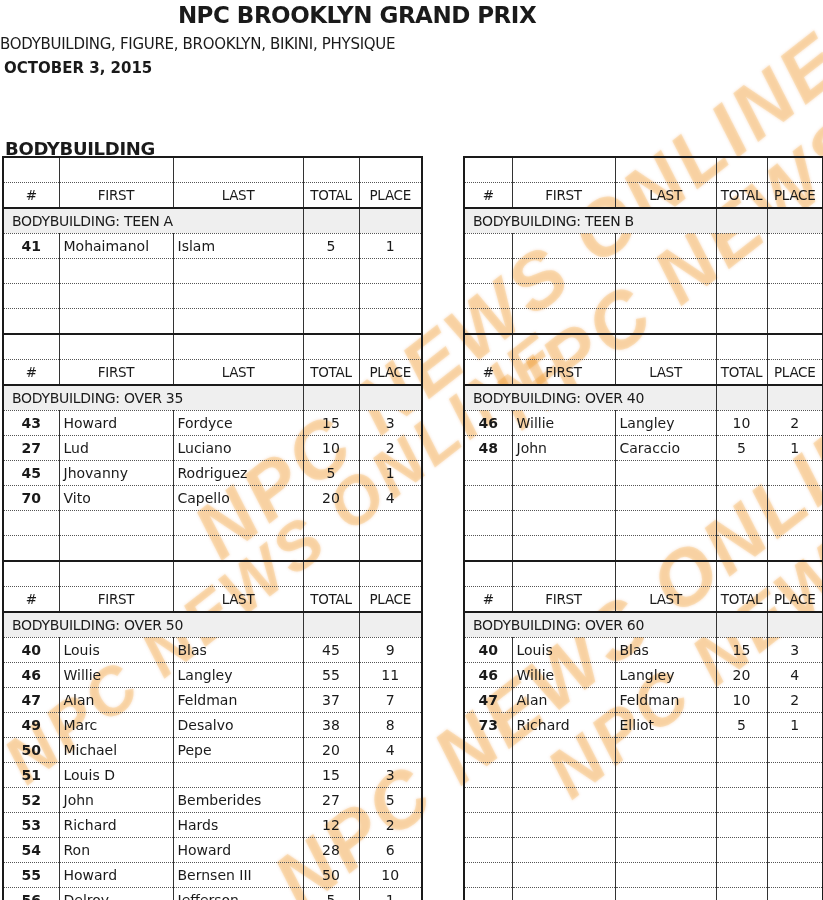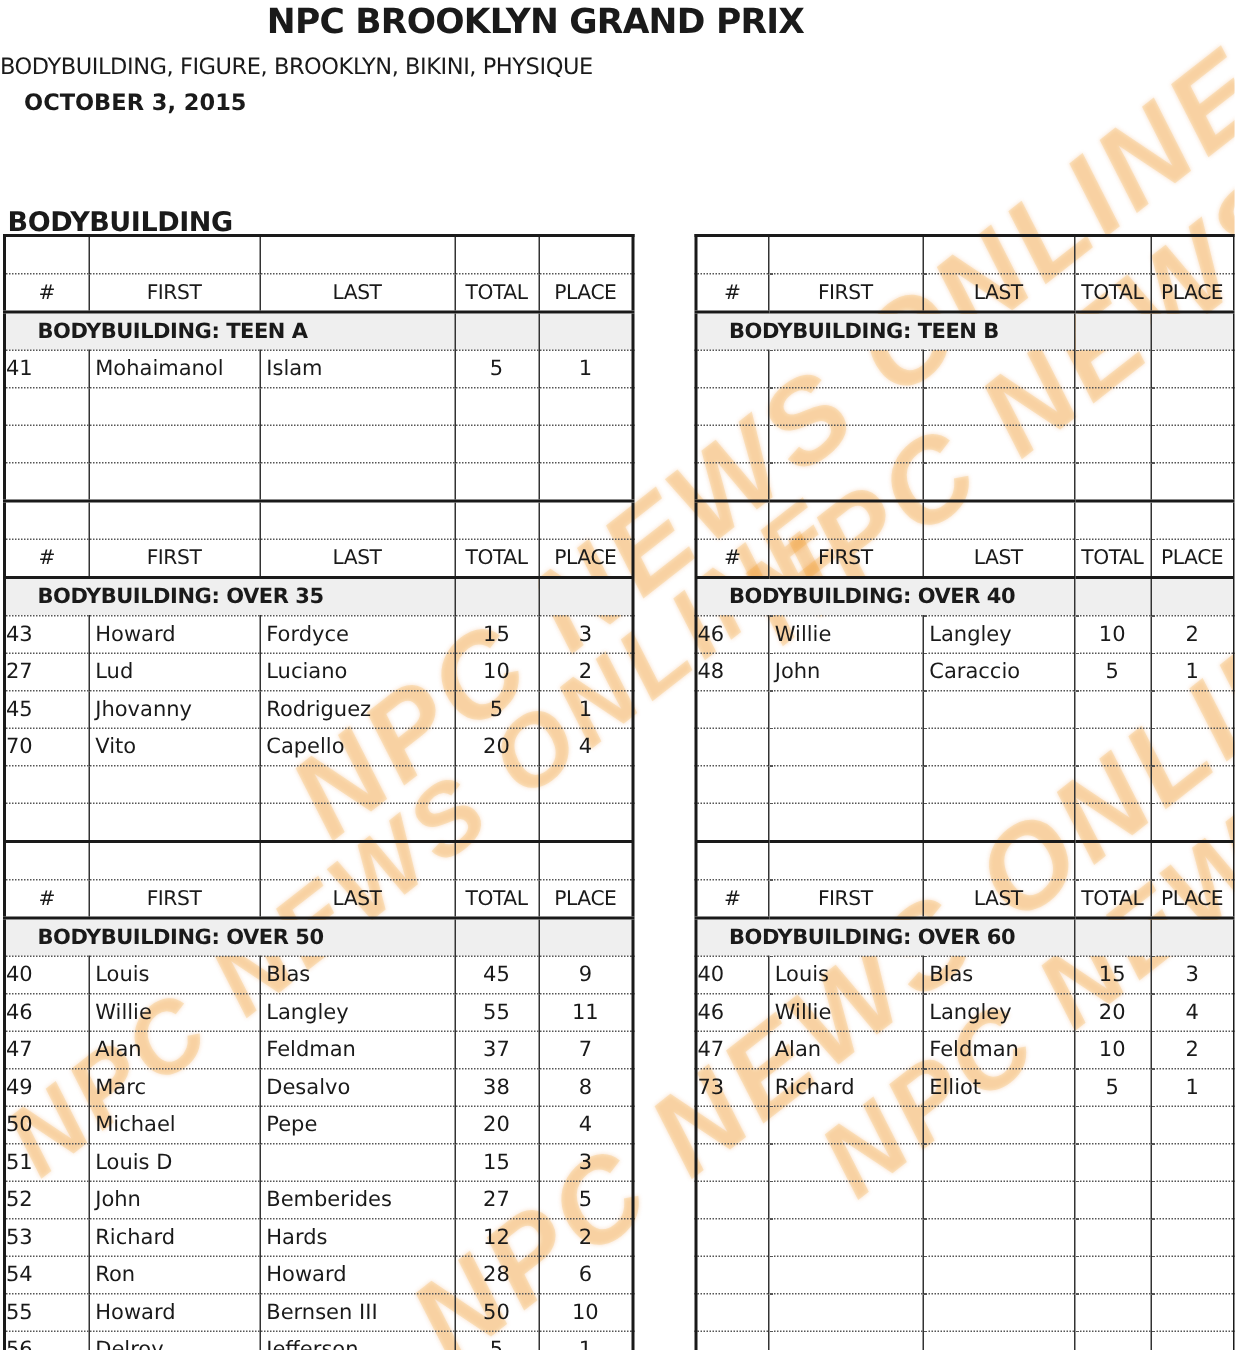--- a/index.html
+++ b/index.html
@@ -21,21 +21,21 @@
   .wm5 { left: -60px; top: 520px; font-size: 66px; transform: rotate(-38deg); }
   .title {
     position: absolute; left: 0; width: 714px; top: 2px; font-size: 23px; font-weight: bold;
     font-family: "DejaVu Sans", sans-serif; letter-spacing: -0.5px; text-align: center;
   }
   .subtitle {
     position: absolute; left: 0; width: 714px; top: 35px; font-size: 15px;
     letter-spacing: -0.3px;
   }
   .date {
-    position: absolute; left: 16px; width: 714px; top: 59px; font-size: 15px; font-weight: bold;
+    position: absolute; left: 4px; width: 714px; top: 59px; font-size: 15px; font-weight: bold;
   }
   .section-label {
     position: absolute; left: 5px; top: 138px; font-size: 18px; font-weight: bold;
     letter-spacing: -0.3px;
   }
 
   table.res {
     position: absolute; border-collapse: collapse; table-layout: fixed;
     border: 2px solid #1a1a1a;
   }
@@ -44,24 +44,24 @@
     border-bottom: 1px dotted #555; font-size: 14px; vertical-align: middle;
     overflow: hidden; white-space: nowrap;
   }
   table.res tr.blank td { border-top: 2px solid #1a1a1a; }
   table.res tr.first-blank td { border-top: none; }
   table.res tr.colhead td {
     text-align: center; font-size: 13.5px; border-bottom: 2px solid #1a1a1a; letter-spacing: -0.3px;
   }
   table.res tr.cat td { background: #efefef; }
   table.res tr.cat td.catname {
-    font-weight: bold; font-size: 14px; padding-left: 21px; letter-spacing: -0.3px;
+    font-weight: normal; font-size: 14px; padding-left: 8px; letter-spacing: -0.3px;
     border-right: none;
   }
-  td.num { font-weight: normal; }
+  td.num { text-align: center; font-weight: bold; }
   td.first, td.last { padding-left: 4px !important; }
   td.total, td.place { text-align: center; }
 
   #left { left: 2px; top: 156px; width: 419px; }
   #right { left: 463px; top: 156px; width: 359px; }
 </style>
 </head>
 <body>
 
 <div class="watermark wm1">NPC NEWS ONLINE</div>

